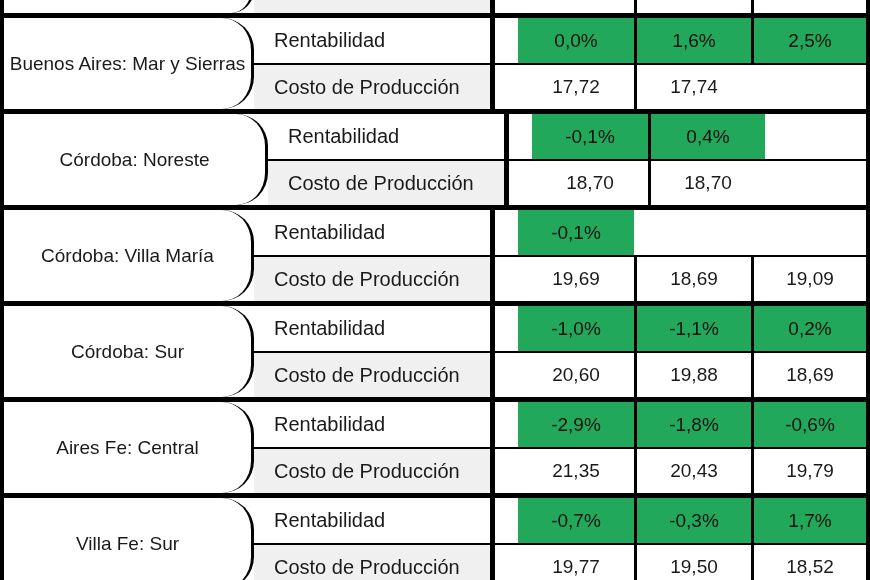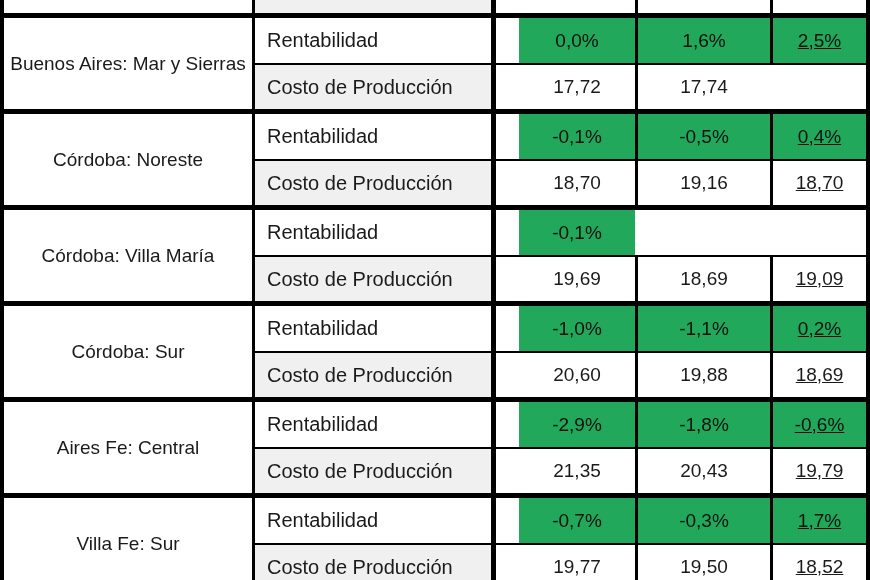--- a/index.html
+++ b/index.html
@@ -39,59 +39,60 @@
   .region-cell{
     width:264px;
     border-right:3px solid var(--border);
     display:flex;
     align-items:center;
     justify-content:center;
     text-align:center;
     font-size:19px;
     color:var(--text);
     background:#ffffff;
+    border-radius:32px;
   }
   .rows{flex:1;}
   .row{
     display:flex;
     height:45px;
   }
   .row.cost{
     height:46px;
   }
   .row.cost.with-divider{
     border-top:2px solid var(--border);
   }
   .label-cell{
     width:236px;
     display:flex;
     align-items:center;
-    padding-left:12px;
+    padding-left:20px;
     font-size:20px;
     color:var(--text);
     background:#ffffff;
   }
   .label-cell.gray{
     background:var(--gray);
   }
   .vals{
     display:flex;
     border-left:5px solid var(--border);
   }
   .val{
     display:flex;
     align-items:center;
     justify-content:center;
     font-size:19px;
     color:var(--text);
     background:#ffffff;
   }
   .val:nth-child(1){width:116px;margin-left:23px;}
-  .val:nth-child(2){width:135px;}
-  .val:nth-child(3){width:96px;text-decoration:underline;}
+  .val:nth-child(2){width:117px;}
+  .val:nth-child(3){width:115px;}
   .val + .val{border-left:3px solid var(--border);}
   .val.green{
     background:var(--green);
     color:#111111;
   }
 </style>
 </head>
 <body>
 
 <div class="viewport">
@@ -137,29 +138,27 @@
 
   <div class="group">
     <div class="region-cell">
       <span>Córdoba: Noreste</span>
     </div>
     <div class="rows">
       <div class="row rent">
         <div class="label-cell">Rentabilidad</div>
         <div class="vals">
           <div class="val green">-0,1%</div>
-          <div class="val green">-0,5%</div>
           <div class="val green">0,4%</div>
         </div>
       </div>
       <div class="row cost with-divider">
         <div class="label-cell gray">Costo de Producción</div>
         <div class="vals">
           <div class="val">18,70</div>
-          <div class="val">19,16</div>
           <div class="val">18,70</div>
         </div>
       </div>
     </div>
   </div>
 
   <div class="group">
     <div class="region-cell">
       <span>Córdoba: Villa María</span>
     </div>

